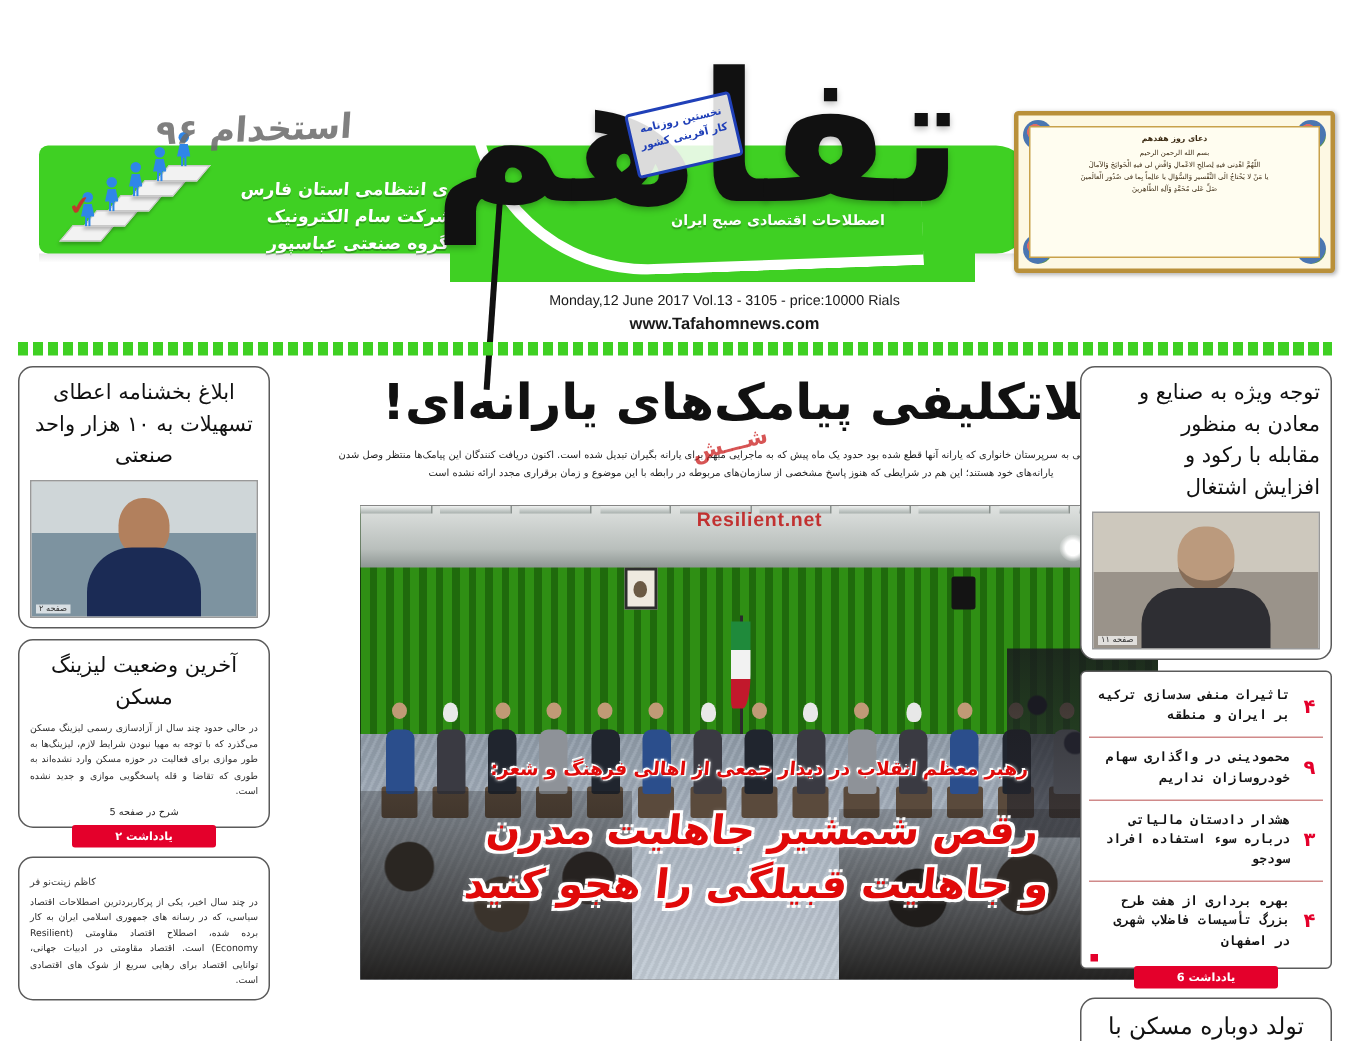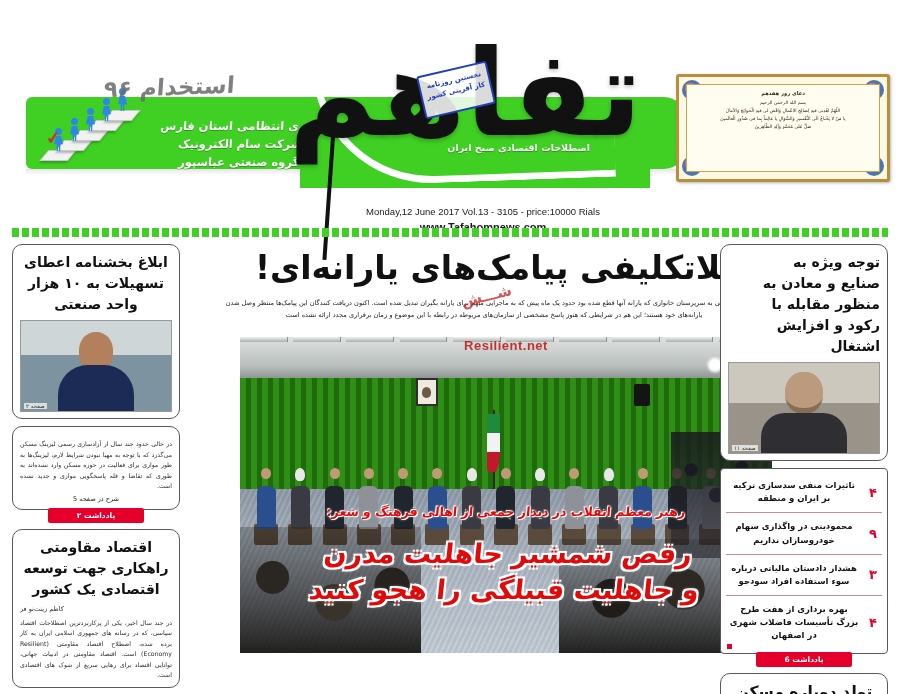--- a/index.html
+++ b/index.html
@@ -157,21 +157,21 @@
   .fl-bl { left: 3px; bottom: 3px; }
   .fl-br { right: 3px; bottom: 3px; }
 
   
   .dateline {
     position: absolute; left: 318px; top: 190px; width: 330px;
     text-align: center;
   }
   .date-fa { font-size: 8.5px; font-weight: 700; color: #1a1a1a; white-space: nowrap; }
   .date-en {
-    font-size: 9.5px; color: #1a1a1a; direction: ltr; margin-top: 16px;
+    font-size: 9.5px; color: #1a1a1a; direction: ltr; margin-top: 5px;
     font-family: "Liberation Sans", sans-serif;
   }
   .site {
     font-size: 11px; font-weight: 700; color: #1a1a1a; direction: ltr; margin-top: 4px;
     font-family: "Liberation Sans", sans-serif;
   }
 
   
   .greenrule {
     position: absolute; left: 12px; top: 228px; width: 876px; height: 9px;
@@ -186,21 +186,21 @@
   .card {
     border: 1px solid #5a5a5a;
     border-radius: 10px;
     background: #ffffff;
     padding: 7px 7px 6px;
     margin-bottom: 7px;
     position: relative;
   }
   .card.flat { border-radius: 4px; }
   .hl {
-    font-size: 15.5px; font-weight: 700; color: #111111;
+    font-size: 15.5px; font-weight: 400; color: #111111;
     line-height: 1.5; text-align: center;
   }
   .hl.sm { font-size: 14px; }
   .hl.rt { text-align: right; margin-left: 28px; }
   .body-text {
     font-size: 6.2px; line-height: 1.7; color: #2a2a2a;
     text-align: justify; margin-top: 5px;
   }
   .byline { font-size: 6.5px; color: #333; text-align: left; margin-top: 5px; }
   .cont { font-size: 6.5px; color: #222; text-align: center; margin-top: 3px; }
@@ -260,21 +260,21 @@
     display: flex; align-items: center; gap: 6px;
     padding: 7px 2px;
   }
   .news-item + .news-item { border-top: 1px solid #d08a8a; }
   .news-num {
     flex: 0 0 14px; text-align: center;
     font-size: 13px; font-weight: 700; color: #e4002b;
   }
   .news-txt {
     flex: 1; font-size: 8.5px; font-weight: 700; line-height: 1.55;
-    color: #111; text-align: center;
+    color: #111; text-align: right; font-family: Liberation Mono, monospace;
   }
   .redsquare {
     position: absolute; left: 6px; bottom: 4px;
     width: 5px; height: 5px; background: #e4002b;
   }
 
   
   .main-hl {
     font-size: 33px; font-weight: 700; color: #111111;
     text-align: center; line-height: 1.35; letter-spacing: -.5px;
@@ -513,30 +513,30 @@
   <div class="col-left">
 
     <div class="card">
       <div class="hl sm">ابلاغ بخشنامه اعطای تسهیلات به ۱۰ هزار واحد صنعتی</div>
       <div class="photo portraitA">
         <div class="pageref">صفحه ۲</div>
       </div>
     </div>
 
     <div class="card">
+      <div class="hl sm">آخرین وضعیت لیزینگ مسکن</div>
       <div class="body-text">در حالی حدود چند سال از آزادسازی رسمی لیزینگ مسکن می‌گذرد که با توجه به مهیا نبودن شرایط لازم، لیزینگ‌ها به طور موازی برای فعالیت در حوزه مسکن وارد نشده‌اند به طوری که تقاضا و قله پاسخگویی موازی و جدید نشده است.</div>
       <div class="cont">شرح در صفحه 5</div>
     </div>
 
     <div style="position:relative; height:6px;">
       <div class="badge lt">یادداشت ۲</div>
     </div>
 
     <div class="card" style="margin-top:6px;">
-      <div class="hl sm">اقتصاد مقاومتی راهکاری جهت توسعه اقتصادی یک کشور</div>
       <div class="byline">کاظم زینت‌نو فر</div>
       <div class="body-text">در چند سال اخیر، یکی از پرکاربردترین اصطلاحات اقتصاد سیاسی، که در رسانه های جمهوری اسلامی ایران به کار برده شده، اصطلاح اقتصاد مقاومتی (Resilient Economy) است. اقتصاد مقاومتی در ادبیات جهانی، توانایی اقتصاد برای رهایی سریع از شوک های اقتصادی است.</div>
     </div>
   </div>
 
   <div class="col-main">
 
     <div class="main-hl">بلاتکلیفی پیامک‌های یارانه‌ای!</div>
 
     <div class="main-lead">

